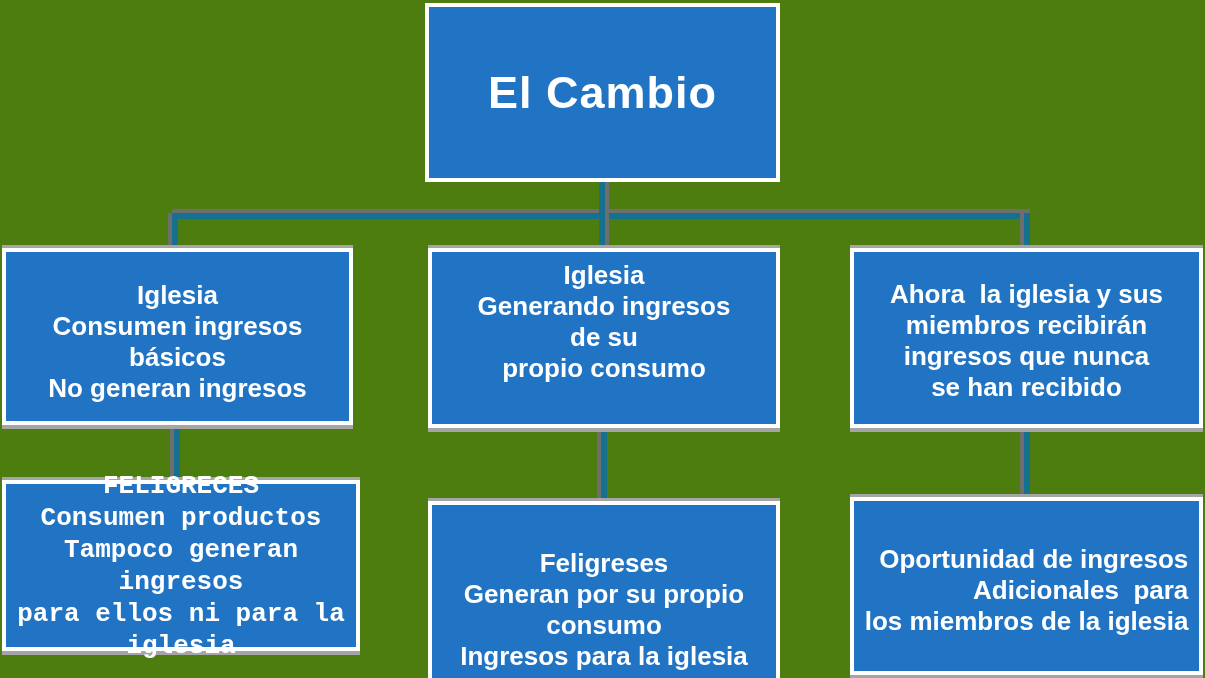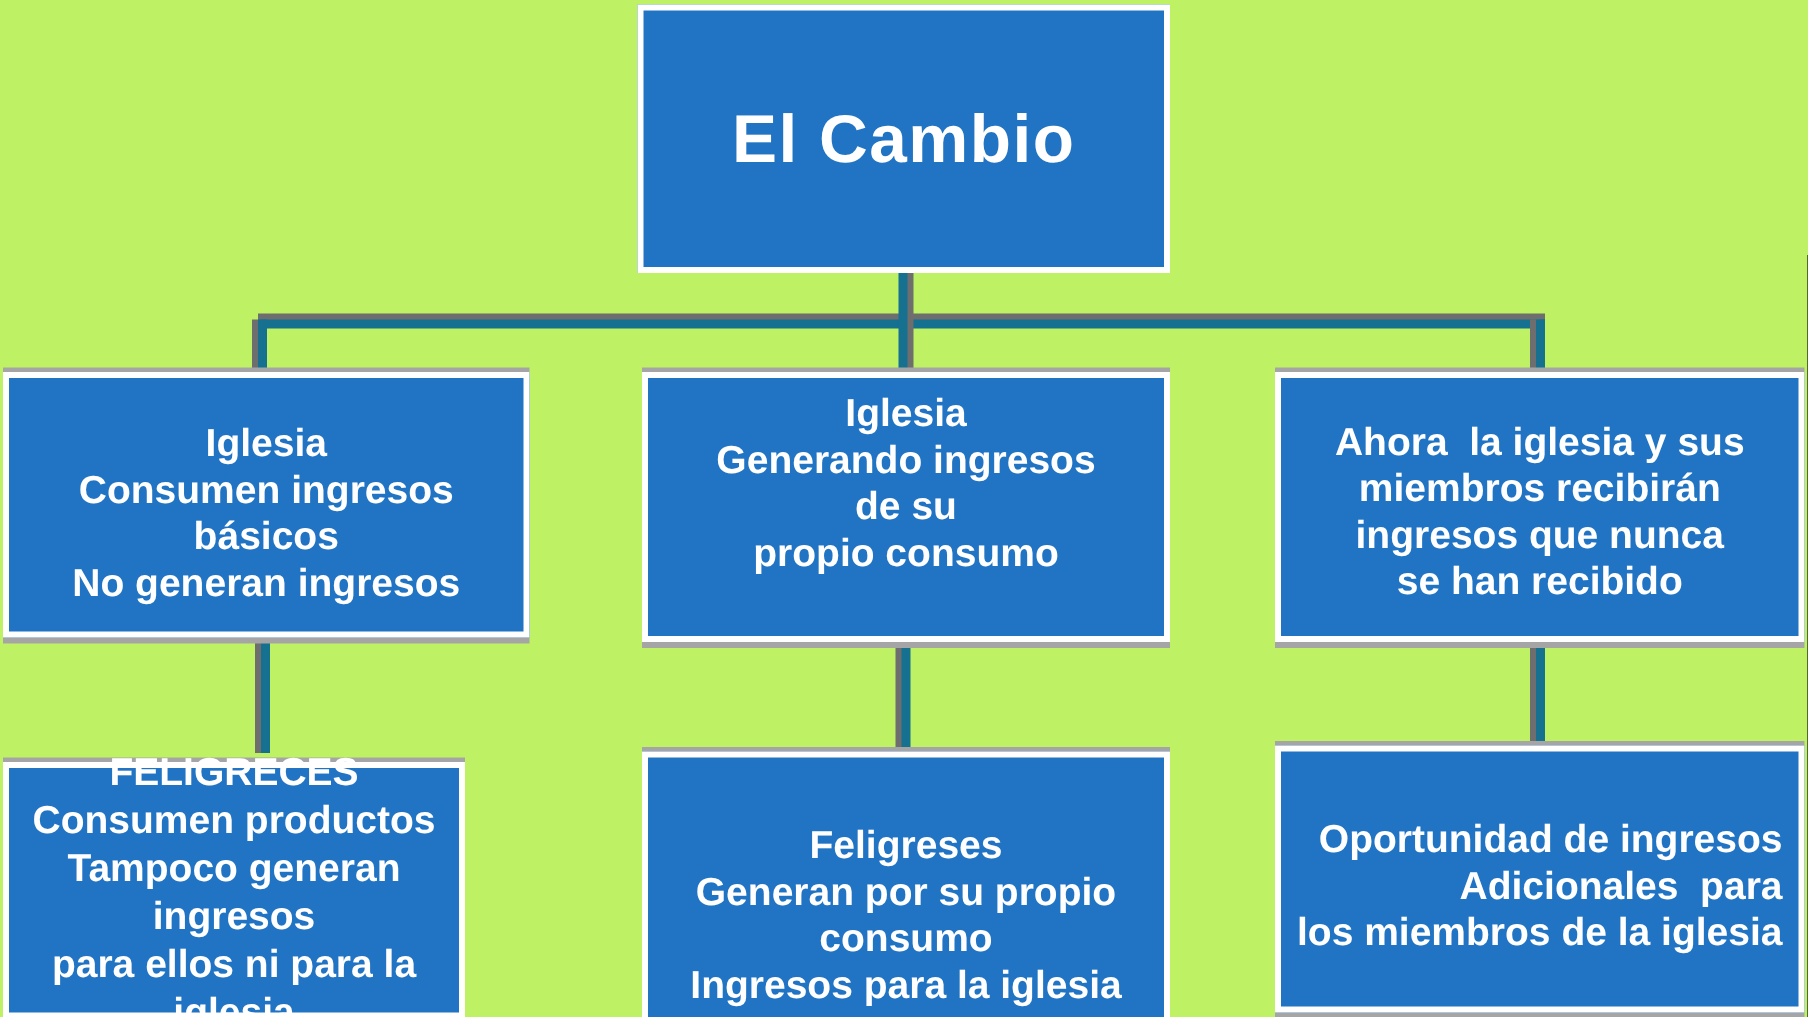--- a/index.html
+++ b/index.html
@@ -4,21 +4,21 @@
 <style>
   html, body {
     margin: 0;
     padding: 0;
     background: #000;
   }
   .canvas {
     position: relative;
     width: 1205px;
     height: 678px;
-    background: #bef264;
+    background: #4d7c0f;
     overflow: hidden;
     font-family: "Liberation Sans", sans-serif;
   }
   .node {
     position: absolute;
     box-sizing: border-box;
     background: #2174C3;
     border: 4px solid #FFFFFF;
     color: #FFFFFF;
     font-weight: bold;
@@ -88,21 +88,21 @@
 propio consumo</div>
   </div>
 
   <div class="node shadowed" style="left:850px; top:248px; width:353px; height:180px; padding-top:6px;text-align:center;">
     <div class="node-text">Ahora  la iglesia y sus
 miembros recibirán
 ingresos que nunca
 se han recibido</div>
   </div>
 
-  <div class="node shadowed" style="left:2px; top:508px; width:308px; height:171px;">
+  <div class="node shadowed" style="left:2px; top:480px; width:358px; height:171px;font-family:Liberation Mono, monospace;">
     <div class="node-text" style="line-height:32px;">FELIGRECES
 Consumen productos
 Tampoco generan
 ingresos
 para ellos ni para la iglesia</div>
   </div>
 
   <div class="node shadowed" style="left:428px; top:501px; width:352px; height:218px;">
     <div class="node-text">Feligreses
 Generan por su propio

